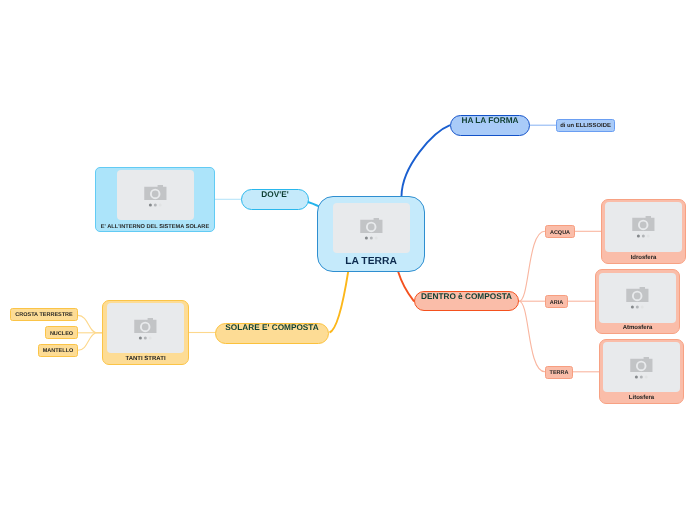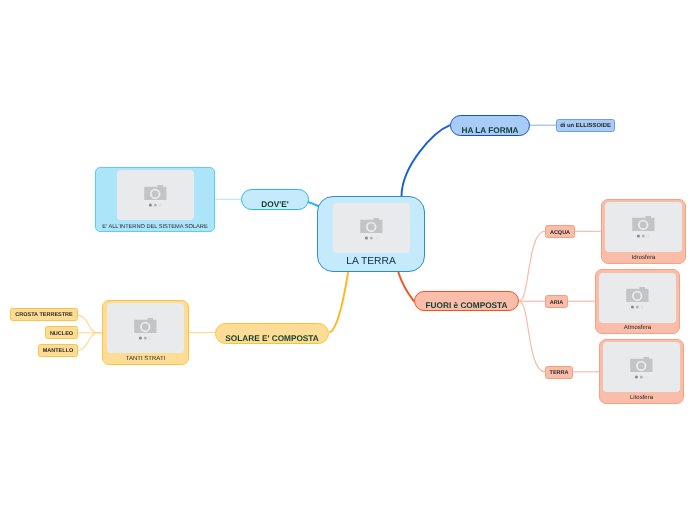--- a/index.html
+++ b/index.html
@@ -7,24 +7,24 @@
        font-family:"Liberation Sans",sans-serif;-webkit-font-smoothing:antialiased;text-rendering:geometricPrecision;}
   #canvas{position:absolute;left:0;top:0;width:696px;height:520px;
           will-change:transform;}
   svg.links{position:absolute;left:0;top:0;width:696px;height:520px;}
 
   .node{position:absolute;box-sizing:border-box;}
 
   .imgcard{display:flex;flex-direction:column;align-items:center;}
   .imgcard .ph{background:#e8eaec;border-radius:4px;position:relative;box-sizing:border-box;
                display:flex;align-items:center;justify-content:center;}
-  .imgcard .cap{text-align:right;font-weight:normal;white-space:nowrap;line-height:1;}
+  .imgcard .cap{text-align:right;font-weight:bold;white-space:nowrap;line-height:1;}
   .phicon{display:block;}
 
-  .pill{display:flex;align-items:flex-end;justify-content:center;box-sizing:border-box;
+  .pill{display:flex;align-items:flex-start;justify-content:center;box-sizing:border-box;
         white-space:nowrap;font-weight:bold;line-height:1;}
   .pill>span{position:relative;top:0.5px;}
 
   .leaf{display:flex;align-items:center;justify-content:center;box-sizing:border-box;
         white-space:nowrap;font-weight:bold;line-height:1;}
   .leaf>span{position:relative;top:2px;}
 </style>
 </head>
 <body>
 
@@ -130,21 +130,21 @@
       <span>NUCLEO</span>
     </div>
 
 <div class="node leaf" style="left:38px;top:343.7px;width:40px;height:13px;border:1px solid #fbc447;border-radius:2.5px;background:#fddc95;
             font-size:5.5px;color:#262523">
       <span>MANTELLO</span>
     </div>
 
 <div class="node pill" style="left:414px;top:291px;width:105px;height:20px;border:1.4px solid #f4511e;border-radius:10px;background:#fabda9;
             font-size:8.25px;color:#0e3e31">
-      <span>FUORI è COMPOSTA</span>
+      <span>DENTRO è COMPOSTA</span>
     </div>
 
 <div class="node leaf" style="left:545px;top:225px;width:30px;height:13px;border:1px solid #f79e80;border-radius:2.5px;background:#fabda9;
             font-size:5.5px;color:#262523">
       <span>ACQUA</span>
     </div>
 
 <div class="node leaf" style="left:545px;top:295px;width:23px;height:13px;border:1px solid #f79e80;border-radius:2.5px;background:#fabda9;
             font-size:5.5px;color:#262523">
       <span>ARIA</span>

